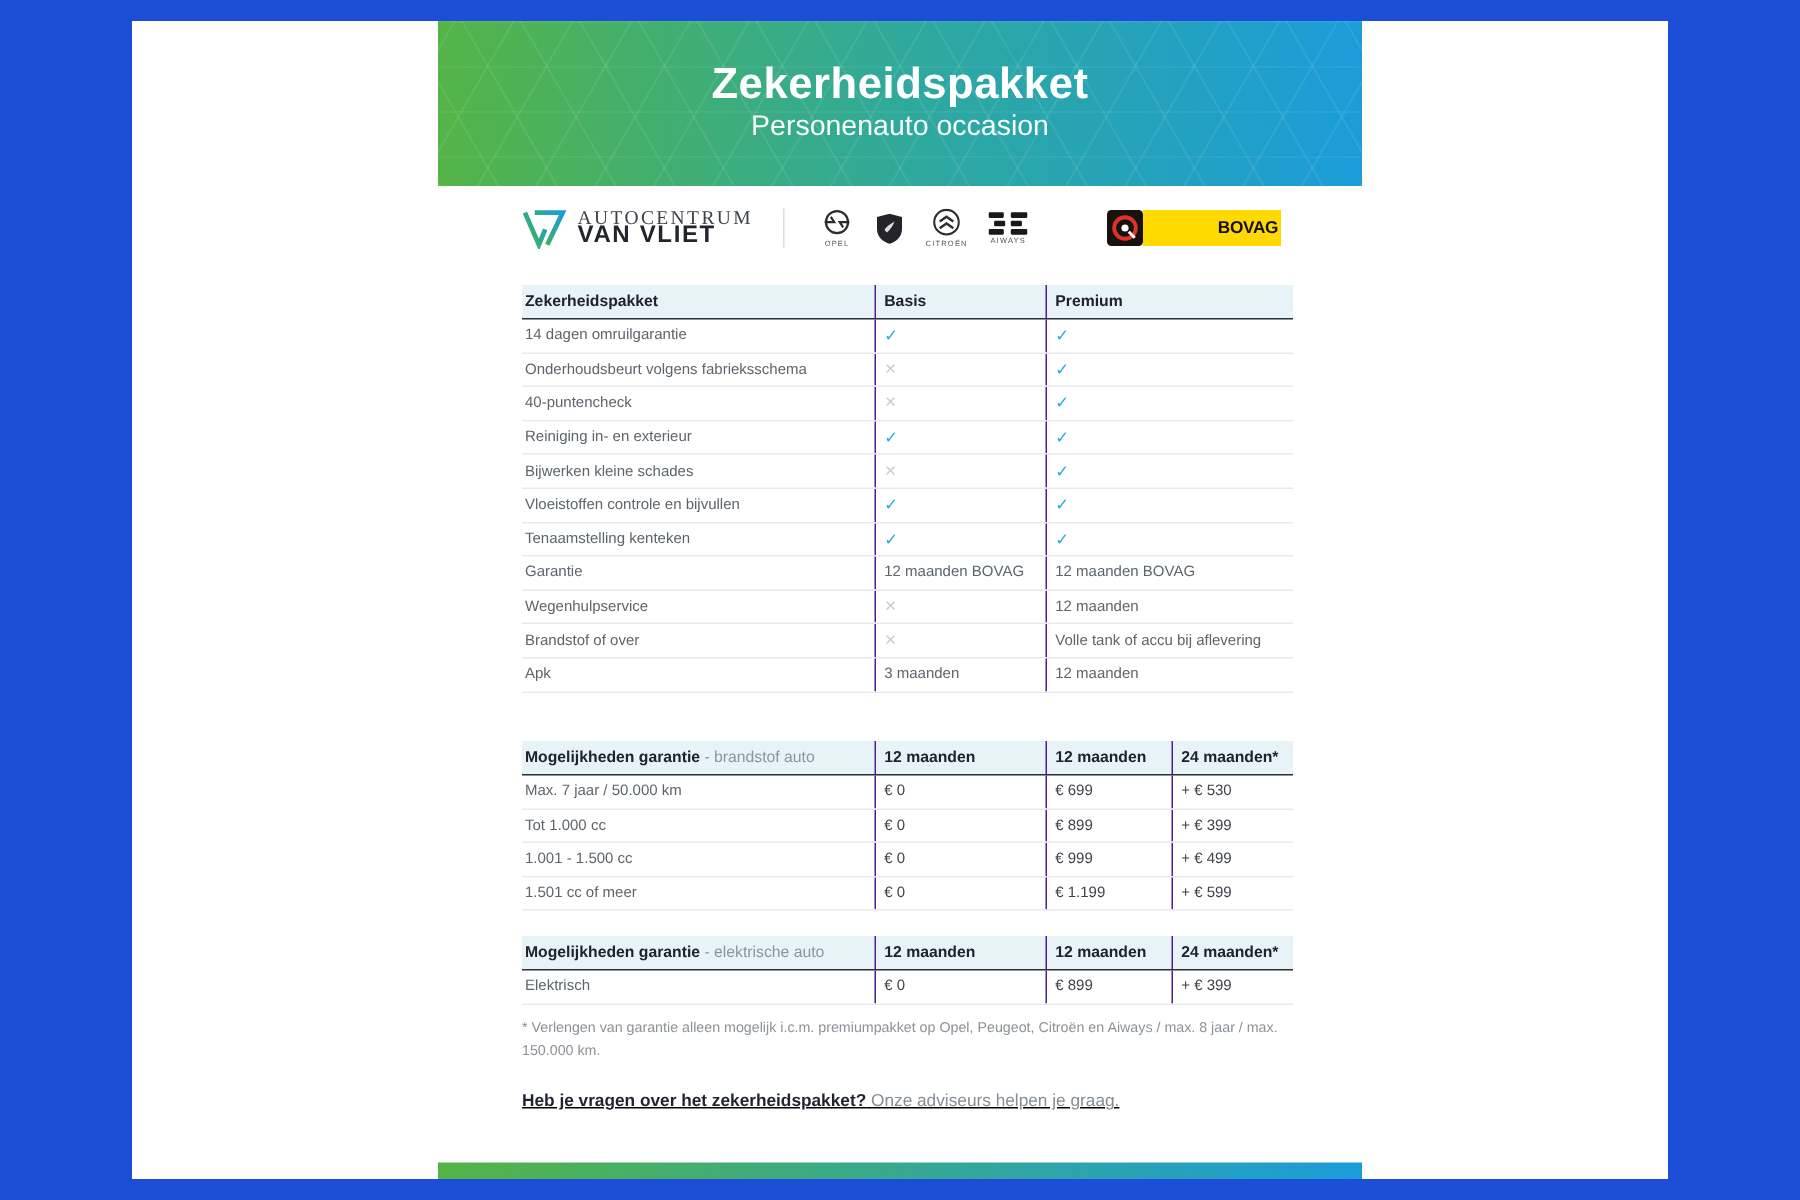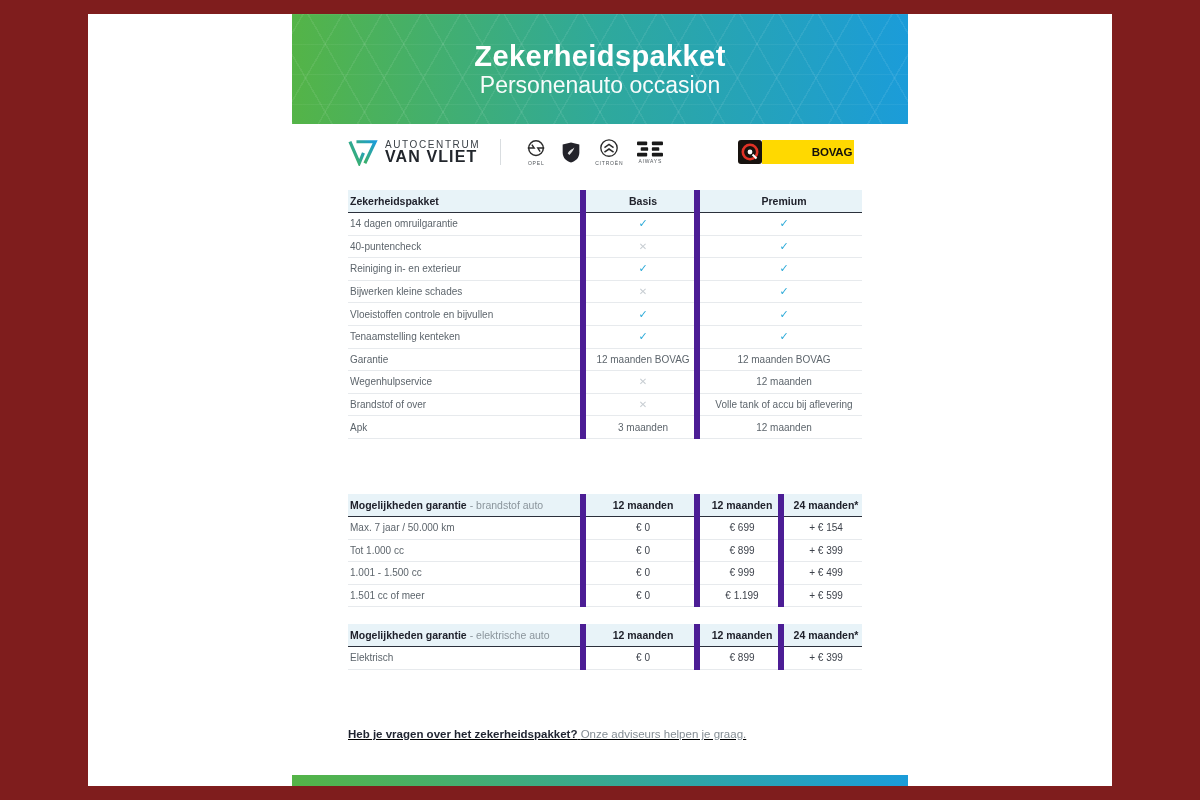--- a/index.html
+++ b/index.html
@@ -1,50 +1,50 @@
 <!DOCTYPE html>
 <html><head>
 <meta charset="utf-8">
 <style>
   html,body{margin:0;padding:0;background:#000;}
-  .canvas{position:relative;width:1200px;height:800px;background:#7f1d1d;overflow:hidden;
+  .canvas{position:relative;width:1200px;height:800px;background:#1d4ed8;overflow:hidden;
           font-family:"Liberation Sans",sans-serif;}
   .page{position:absolute;left:88px;top:14px;width:1024px;height:772px;background:#ffffff;}
 
   
   .hero{position:absolute;left:204px;top:0;width:616px;height:110px;text-align:center;color:#fff;
     background:
       repeating-linear-gradient(60deg, rgba(255,255,255,.07) 0 1.5px, rgba(255,255,255,0) 1.5px 34px),
       repeating-linear-gradient(-60deg, rgba(255,255,255,.07) 0 1.5px, rgba(255,255,255,0) 1.5px 34px),
       repeating-linear-gradient(180deg, rgba(255,255,255,.05) 0 1.5px, rgba(255,255,255,0) 1.5px 30px),
       linear-gradient(90deg,#54b447 0%,#2fa99b 50%,#1b9cd9 100%);}
   .hero-title{padding-top:26px;font-size:29px;font-weight:bold;letter-spacing:.4px;line-height:32px;}
-  .hero-sub{font-size:23px;line-height:26px;opacity:.96;font-weight:normal;}
+  .hero-sub{font-size:19px;line-height:26px;opacity:.96;font-weight:normal;}
 
   
   .logo-row{position:absolute;left:260px;top:116px;width:514px;height:44px;display:flex;align-items:center;}
   .dealer-text{margin-left:7px;}
-  .dealer-top{font-size:10px;letter-spacing:1.6px;color:#3c4248;line-height:9px;}
+  .dealer-top{font-size:13px;letter-spacing:1.6px;color:#3c4248;line-height:9px;font-family:Liberation Serif, serif;}
   .dealer-bottom{font-size:16px;font-weight:bold;letter-spacing:1.1px;color:#22262c;line-height:15px;}
   .vdivider{width:1px;height:26px;background:#d9dde0;margin:0 17px 0 20px;}
   .brand{display:flex;flex-direction:column;align-items:center;margin:0 7px;}
   .brand-label{font-size:5px;letter-spacing:.8px;color:#51565b;margin-top:2px;line-height:5px;}
   .bovag{margin-left:auto;display:flex;align-items:center;margin-right:8px;}
   .bovag-box{width:44px;height:24px;background:#ffd900;display:flex;align-items:center;justify-content:center;
              font-weight:800;font-size:11.5px;color:#14100c;letter-spacing:-.2px;padding-left:48px;}
 
   
   table.tbl{position:absolute;left:260px;width:514px;border-collapse:collapse;table-layout:fixed;}
   .tbl th{background:#e8f3f8;border-bottom:1px solid #2b303b;height:22px;text-align:left;
           font-size:10.5px;font-weight:bold;color:#20222c;padding:0 0 0 6px;}
   .tbl th:first-child{padding-left:2px;}
   .tbl td{height:21.6px;border-bottom:1px solid #e7eaed;font-size:10px;color:#5d656c;
           padding:0 0 0 6px;white-space:nowrap;overflow:hidden;}
   .tbl td:first-child{padding-left:2px;}
-  .tbl td + td, .tbl th + th{border-left:6px solid #4c1d95;text-align:center;}
+  .tbl td + td, .tbl th + th{border-left:1px solid #4c1d95;}
   table.price td + td{color:#3d424b;}
   .hdr-light{font-weight:normal;color:#8b959c;}
   .ic{font-family:"DejaVu Sans",sans-serif;}
   .ic.check{color:#2aa9d8;font-size:11px;font-weight:bold;}
   .ic.cross{color:#c7cdd2;font-size:10px;}
   #pkg-table{top:176px;}
   #fuel-table{top:480px;}
   #elec-table{top:610px;}
 
   .footnote{position:absolute;left:260px;top:664px;width:505px;font-size:9.5px;line-height:15px;color:#8b9298;}
@@ -143,20 +143,25 @@
           <th>Premium</th>
         </tr>
       </thead>
       <tbody id="pkg-body">
           <tr>
             <td>14 dagen omruilgarantie</td>
             <td><span class="ic check">✓</span></td>
             <td><span class="ic check">✓</span></td>
           </tr>
           <tr>
+            <td>Onderhoudsbeurt volgens fabrieksschema</td>
+            <td><span class="ic cross">✕</span></td>
+            <td><span class="ic check">✓</span></td>
+          </tr>
+          <tr>
             <td>40-puntencheck</td>
             <td><span class="ic cross">✕</span></td>
             <td><span class="ic check">✓</span></td>
           </tr>
           <tr>
             <td>Reiniging in- en exterieur</td>
             <td><span class="ic check">✓</span></td>
             <td><span class="ic check">✓</span></td>
           </tr>
           <tr>
@@ -213,21 +218,21 @@
           <th>12 maanden</th>
           <th>12 maanden</th>
           <th>24 maanden*</th>
         </tr>
       </thead>
       <tbody id="fuel-body">
           <tr>
             <td>Max. 7 jaar / 50.000 km</td>
             <td>€ 0</td>
             <td>€ 699</td>
-            <td>+ € 154</td>
+            <td>+ € 530</td>
           </tr>
           <tr>
             <td>Tot 1.000 cc</td>
             <td>€ 0</td>
             <td>€ 899</td>
             <td>+ € 399</td>
           </tr>
           <tr>
             <td>1.001 - 1.500 cc</td>
             <td>€ 0</td>
@@ -264,20 +269,21 @@
       <tbody id="elec-body">
           <tr>
             <td>Elektrisch</td>
             <td>€ 0</td>
             <td>€ 899</td>
             <td>+ € 399</td>
           </tr>
         </tbody>
     </table>
 
+    <div class="footnote">* Verlengen van garantie alleen mogelijk i.c.m. premiumpakket op Opel, Peugeot, Citroën en Aiways / max. 8 jaar / max. 150.000 km.</div>
 
     <div class="question">
       <span class="q-bold">Heb je vragen over het zekerheidspakket?</span>
       <span class="q-reg">Onze adviseurs helpen je graag.</span>
     </div>
 
     <div class="bottom-bar"></div>
   </div>
 </div>
 

